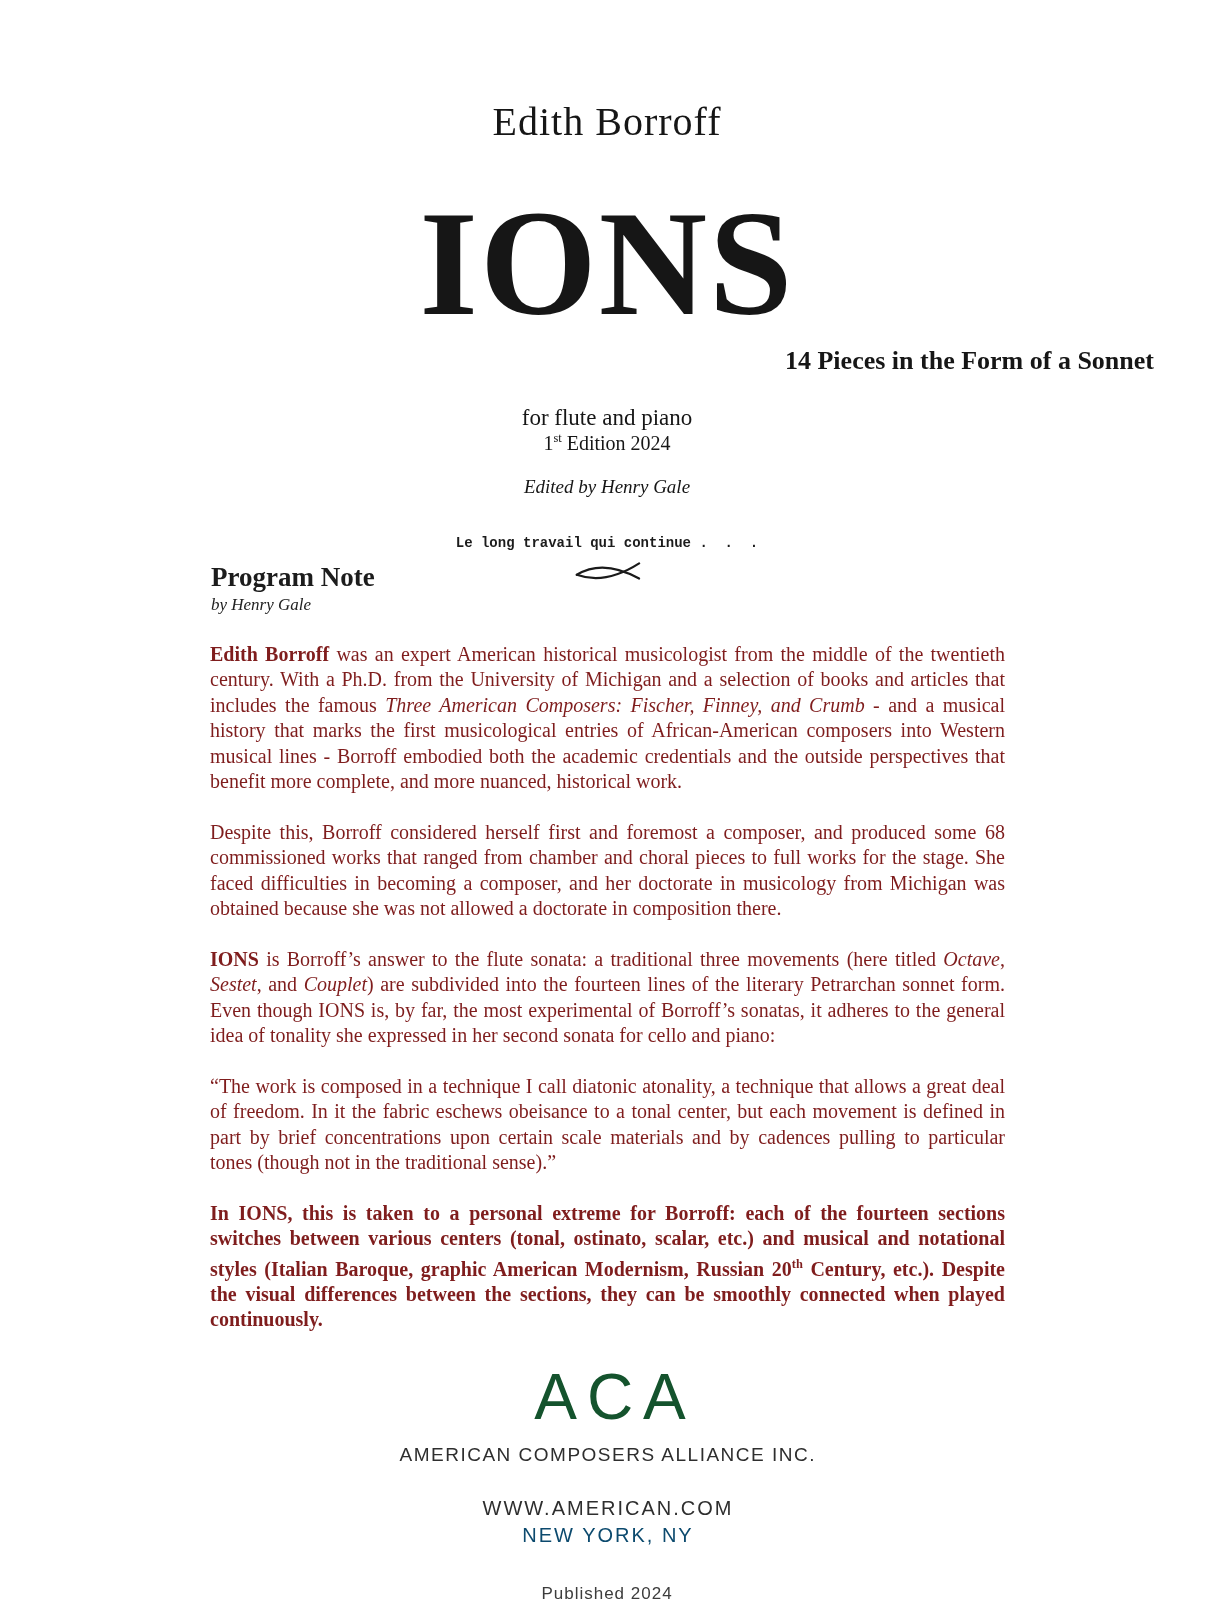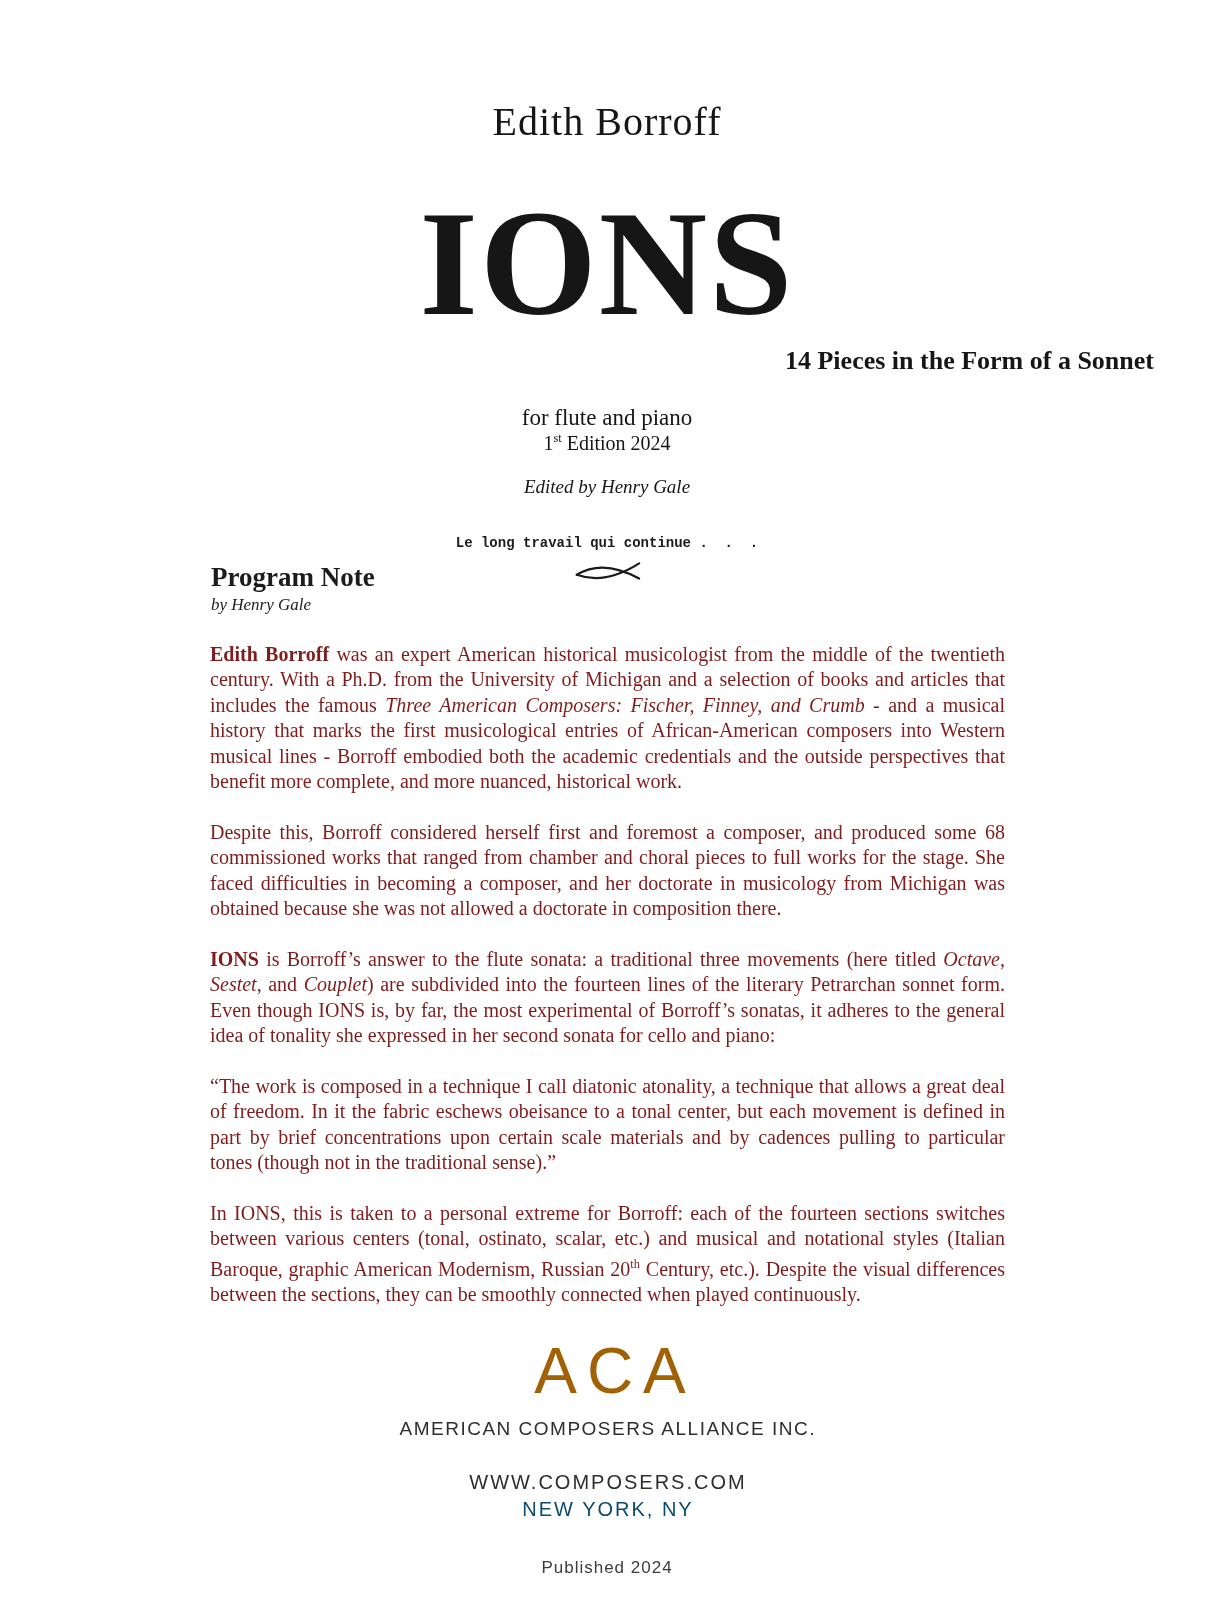--- a/index.html
+++ b/index.html
@@ -92,36 +92,36 @@
   }
 
   .body-text { margin:56px 149px 0 150px; }
   .body-text p {
     margin:0 0 25px 0;
     font-size:20px;
     line-height:25.5px;
     text-align:justify;
     color:#7f1d1d;
   }
-  .body-text p:last-child { margin-bottom:16px; }
+  .body-text p:last-child { margin-bottom:16px;font-weight:bold; }
   .b { font-weight:700; }
   .i { font-style:italic; }
 
   .footer {
     margin-top:32px;
     text-align:center;
     font-family:"Liberation Sans", sans-serif;
     color:#2b2b2b;
   }
   .aca-logo {
     font-size:64px;
     line-height:1;
     letter-spacing:10px;
     padding-left:16px;
-    color:#a16207;
+    color:#14532d;
   }
   .org-name {
     margin-top:16px;
     font-size:19px;
     line-height:1;
     letter-spacing:1.5px;
     padding-left:1.5px;
     color:#2e2e2e;
   }
   .website {
@@ -188,18 +188,18 @@
     <p><span class="b">IONS</span><span> is Borroff’s answer to the flute sonata: a traditional three movements (here titled </span><span class="i">Octave</span><span>, </span><span class="i">Sestet</span><span>, and </span><span class="i">Couplet</span><span>) are subdivided into the fourteen lines of the literary Petrarchan sonnet form. Even though IONS is, by far, the most experimental of Borroff’s sonatas, it adheres to the general idea of tonality she expressed in her second sonata for cello and piano:</span></p>
 
     <p><span>“The work is composed in a technique I call diatonic atonality, a technique that allows a great deal of freedom. In it the fabric eschews obeisance to a tonal center, but each movement is defined in part by brief concentrations upon certain scale materials and by cadences pulling to particular tones (though not in the traditional sense).”</span></p>
 
     <p><span>In IONS, this is taken to a personal extreme for Borroff: each of the fourteen sections switches between various centers (tonal, ostinato, scalar, etc.) and musical and notational styles (Italian Baroque, graphic American Modernism, Russian 20</span><sup>th</sup><span> Century, etc.). Despite the visual differences between the sections, they can be smoothly connected when played continuously.</span></p>
   </main>
 
   <footer class="footer">
     <div class="aca-logo">ACA</div>
     <div class="org-name">AMERICAN COMPOSERS ALLIANCE INC.</div>
-    <div class="website">WWW.COMPOSERS.COM</div>
+    <div class="website">WWW.AMERICAN.COM</div>
     <div class="city">NEW YORK, NY</div>
     <div class="published">Published 2024</div>
   </footer>
 
 </div>
 
 </body></html>

